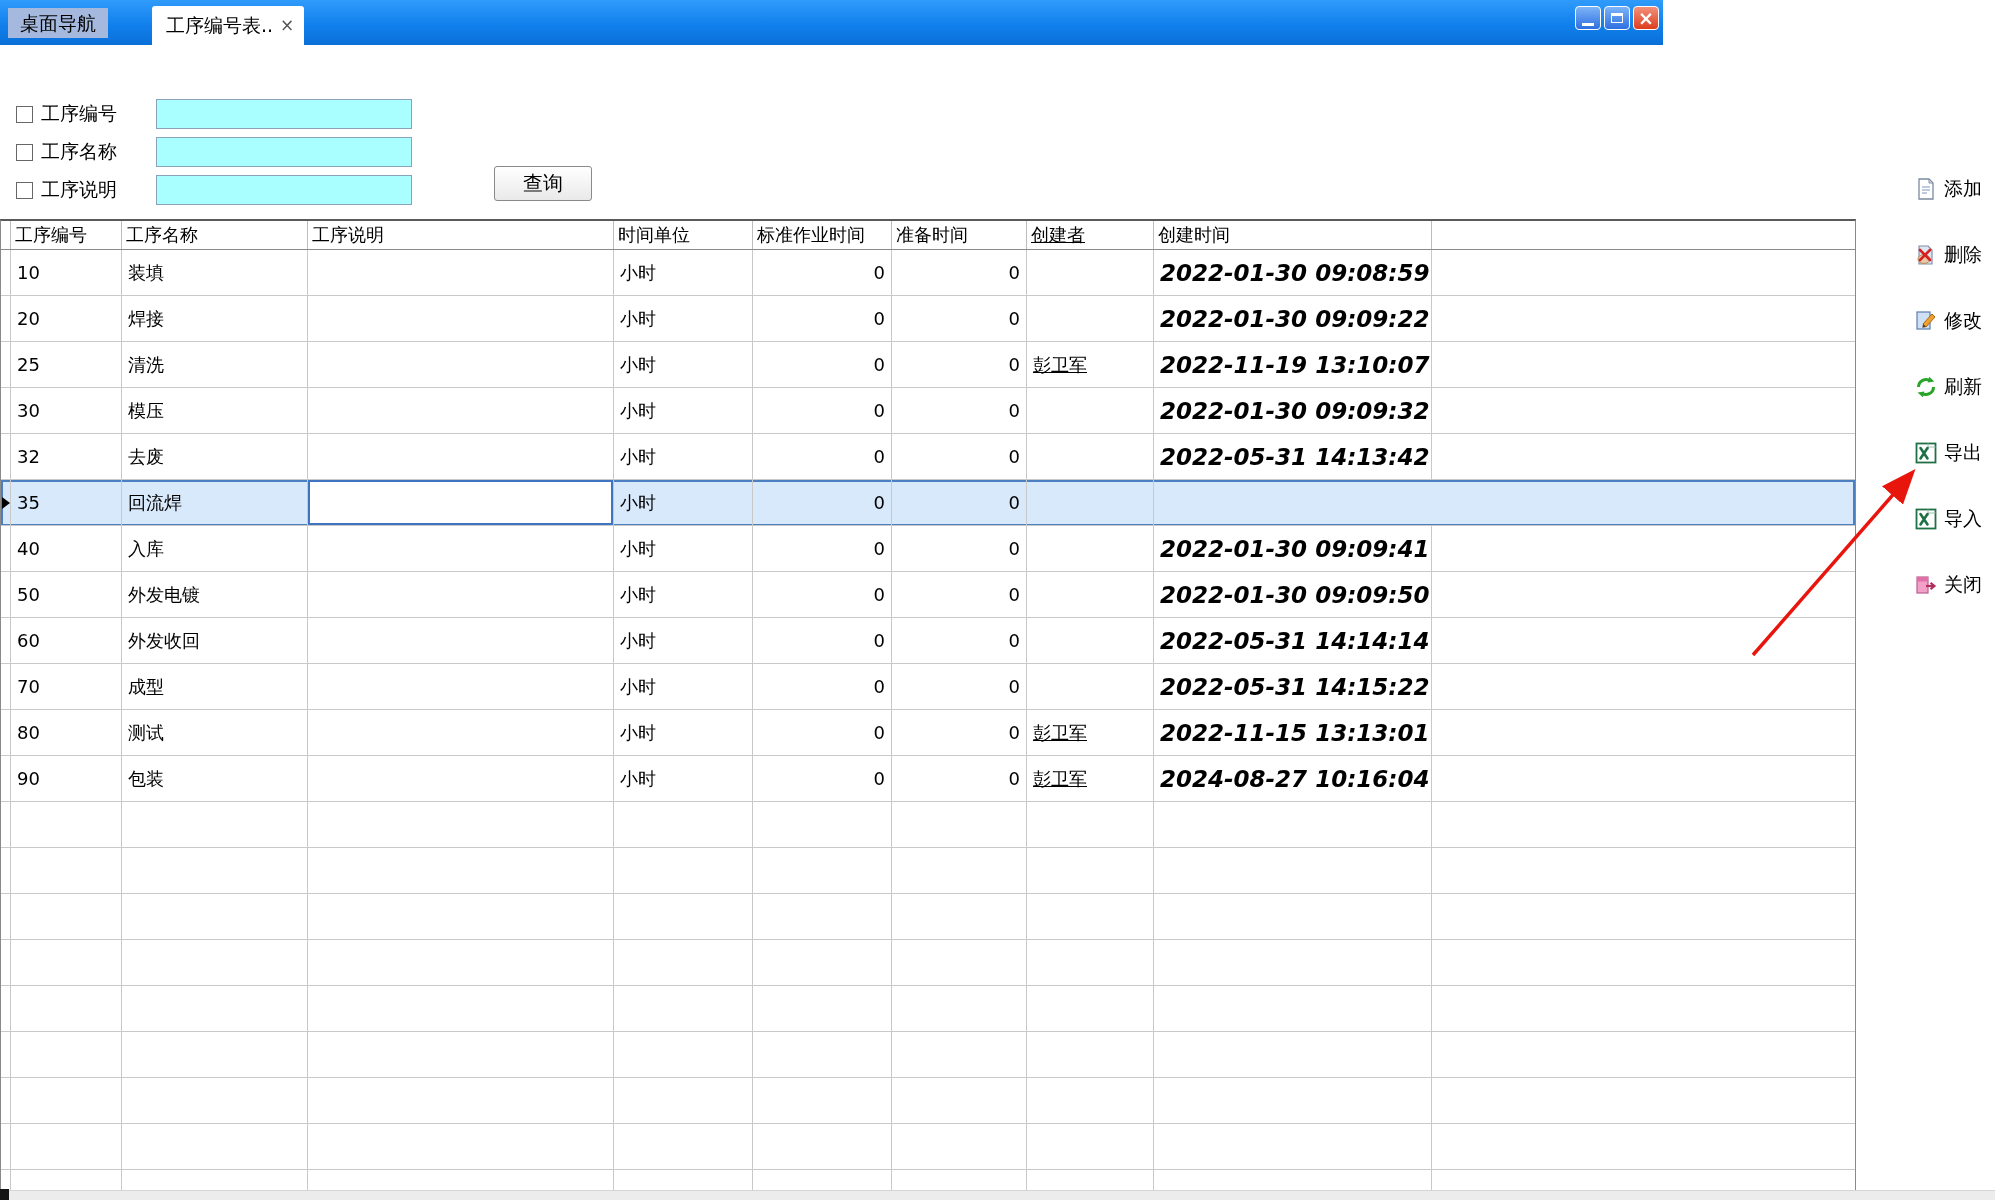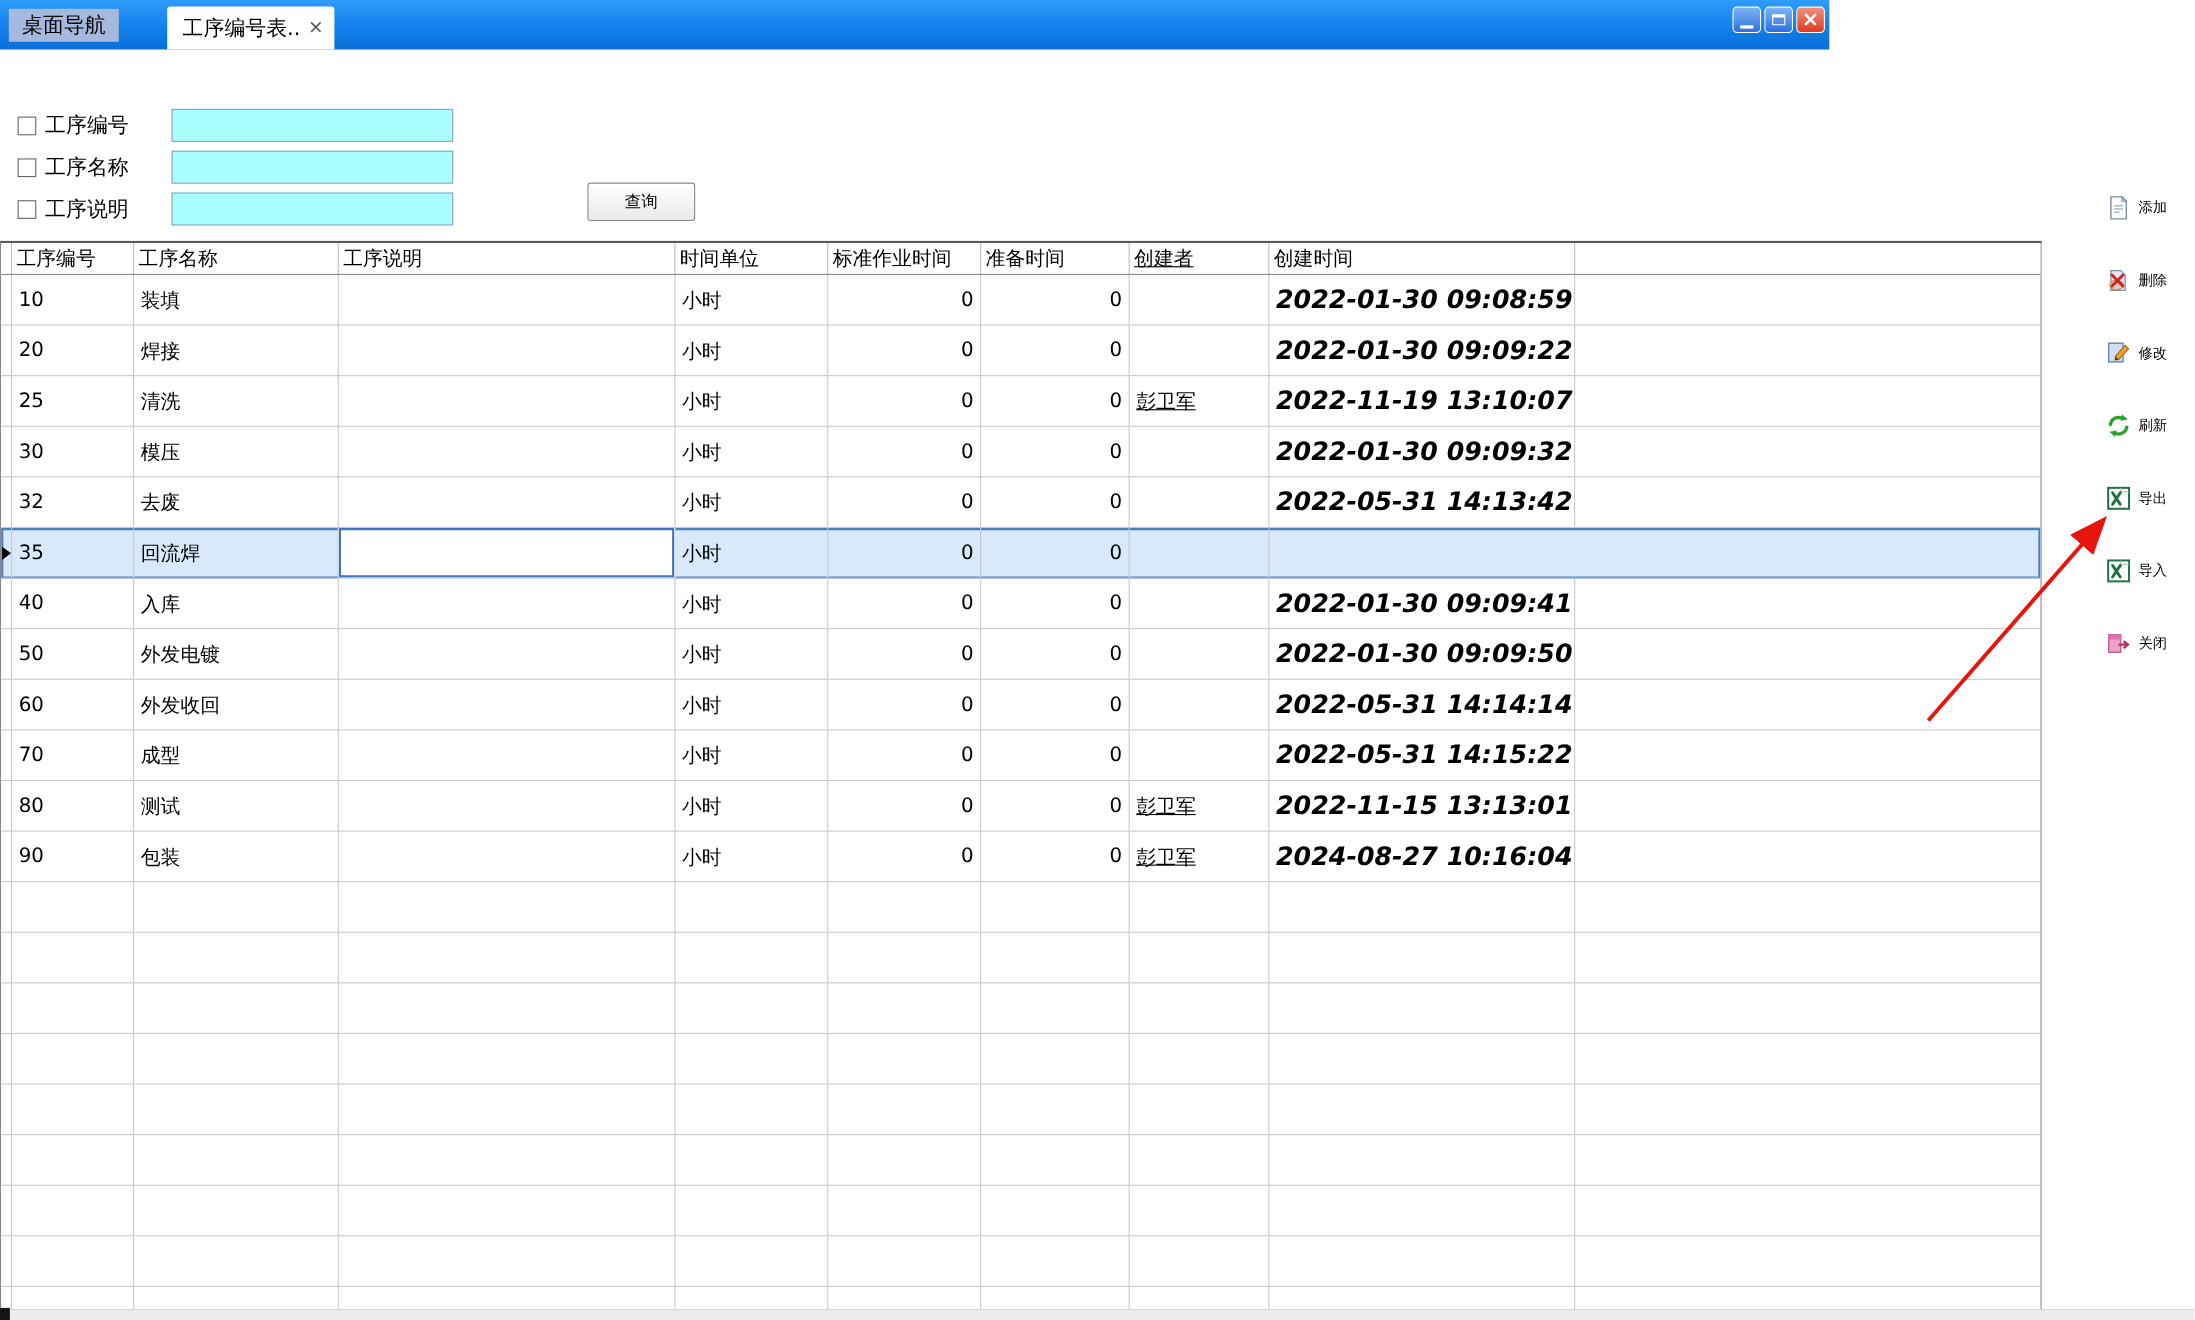--- a/index.html
+++ b/index.html
@@ -54,21 +54,21 @@
   .search-label{font-size:19px;margin-left:8px;white-space:nowrap;}
   .search-input{
     position:absolute;left:140px;top:1px;width:256px;height:30px;
     background:#a9feff;border:1px solid #8aa3bc;box-sizing:border-box;
     font-size:18px;font-family:inherit;padding:0 4px;outline:none;
   }
   .query-btn{
     position:absolute;left:494px;top:166px;width:98px;height:35px;
     background:linear-gradient(180deg,#ffffff,#e9e9e9);
     border:1px solid #8a8a8a;border-radius:3px;
-    font-size:15px;font-family:inherit;cursor:pointer;margin-left:40px;
+    font-size:20px;font-family:inherit;cursor:pointer;
   }
 
   
   .grid{
     position:absolute;left:0;top:219px;width:1856px;height:971px;
     border-top:2px solid #5a5a5a;border-left:1px solid #8a8a8a;border-right:1px solid #8a8a8a;
     box-sizing:border-box;background:#fff;overflow:hidden;
   }
   .grid-header{display:flex;height:28px;border-bottom:1px solid #8a8a8a;background:#fff;}
   .hcell{
@@ -104,21 +104,21 @@
   
   .bottom-strip{position:absolute;left:0;top:1190px;width:1995px;height:10px;background:#ececec;border-top:1px solid #d5d5d5;}
   .bottom-marker{position:absolute;left:0;top:1189px;width:9px;height:11px;background:#151515;}
 
   
   .actions{
     position:absolute;left:1914px;top:176px;
     display:flex;flex-direction:column;gap:40px;
   }
   .action{display:flex;align-items:center;gap:6px;height:26px;cursor:pointer;}
-  .alabel{font-size:13px;white-space:nowrap;}
+  .alabel{font-size:19px;white-space:nowrap;}
   .aicon{width:24px;height:24px;flex:none;display:flex;align-items:center;justify-content:center;}
 
   
   .annotation{position:absolute;left:1730px;top:440px;pointer-events:none;}
 </style>
 </head>
 <body>
 
 <div class="titlebar">
   <div class="nav-tab">桌面导航</div>

